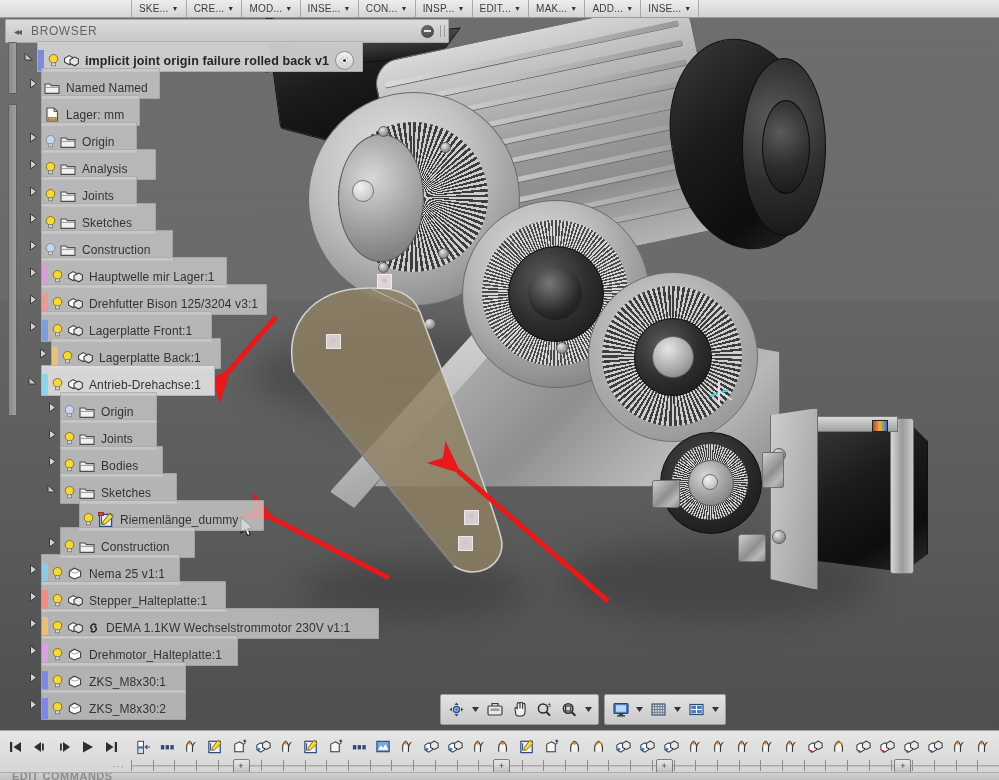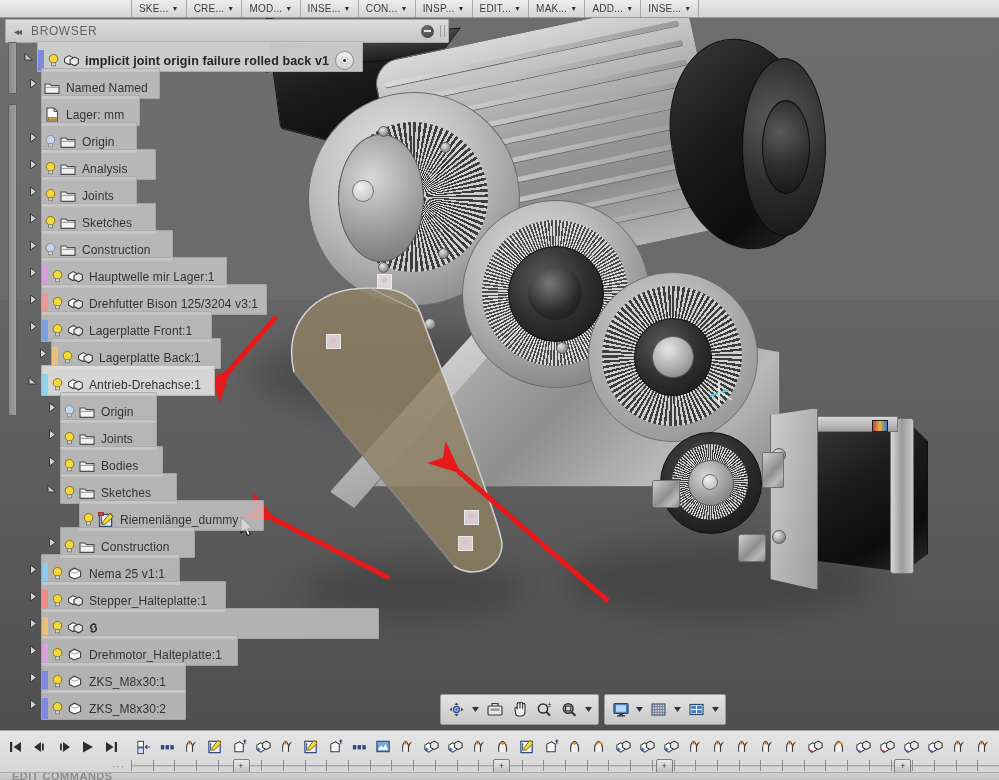--- a/index.html
+++ b/index.html
@@ -889,20 +889,21 @@
               <path d="M1.6 5.4 L6.2 2.6 L10.6 5 L10.6 9 L6.2 11.6 L1.6 9.2 Z" fill="#fbfbfb" stroke="#3d3d3d" stroke-width="1.1"></path>
               <path d="M7 6.4 L11.8 4 L15.4 6 L15.4 10.4 L11.8 12.8 L7 10.6 Z" fill="#e6e6e6" stroke="#3d3d3d" stroke-width="1.1"></path>
             </svg>
           </span>
           <span class="ic" style="width:17px;flex:0 0 17px">
             <svg width="13" height="12" viewBox="0 0 13 12">
               <path d="M5 7.4 Q2.6 5.2 4.6 3.2 Q6.8 1 8.8 3" fill="none" stroke="#222" stroke-width="1.5" stroke-linecap="round"></path>
               <path d="M8 4.6 Q10.4 6.8 8.4 8.8 Q6.2 11 4.2 9" fill="none" stroke="#222" stroke-width="1.5" stroke-linecap="round"></path>
             </svg>
           </span>
+          <span class="lbl">DEMA 1.1KW Wechselstrommotor 230V v1:1</span>
         </span>
       </div>
       <div class="row" style="left: 26px; top: 597px;">
         <span class="tw">
           <svg width="9" height="11" viewBox="0 0 9 11">
             <path d="M1.5 1 L7.5 5.5 L1.5 10 Z" fill="#d2d2d2" stroke="#3a3a3a" stroke-width="1"></path>
           </svg>
         </span>
         <span class="chip" style="min-width:187px">
           <span class="cbar" style="background:#d9a1dd"></span>

